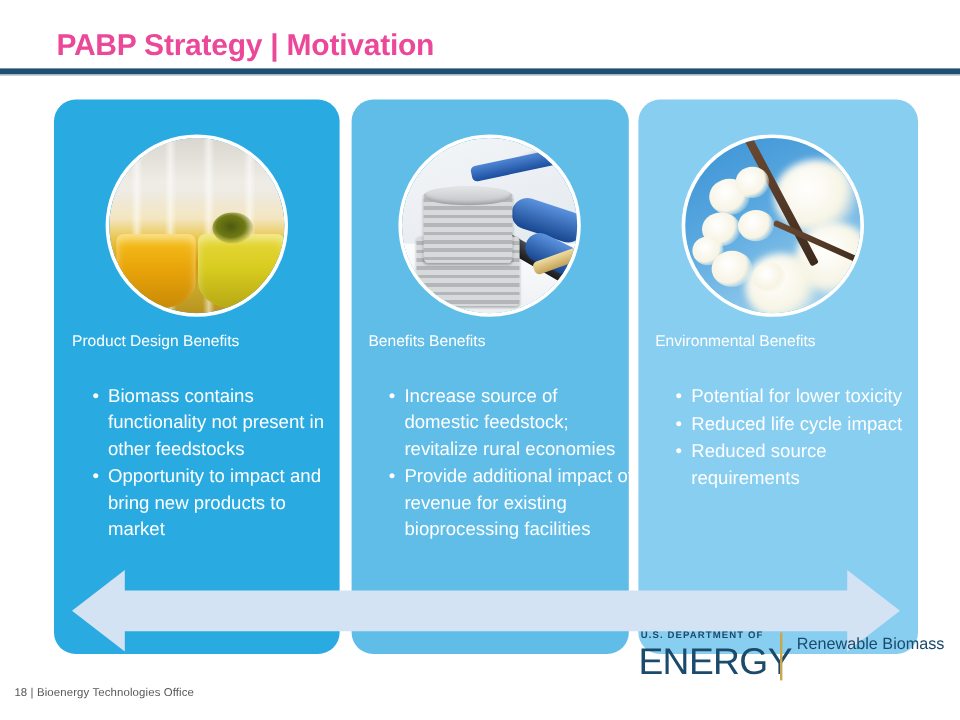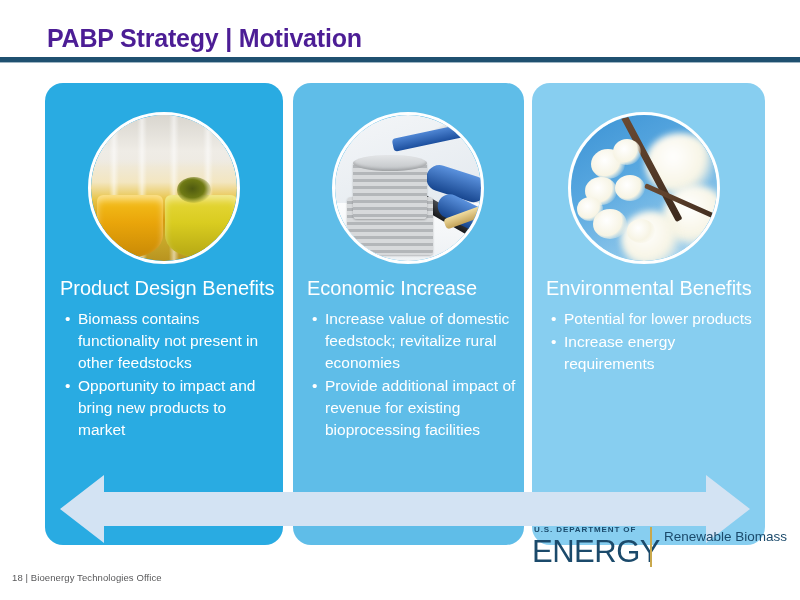--- a/index.html
+++ b/index.html
@@ -18,21 +18,21 @@
     overflow: hidden;
   }
 
   
   #slide-title {
     position: absolute;
     left: 47px;
     top: 24px;
     font-size: 25px;
     font-weight: bold;
-    color: #4c1d95;
+    color: #ec4899;
     letter-spacing: -0.2px;
     white-space: nowrap;
   }
   #title-rule {
     position: absolute;
     left: 0;
     top: 57px;
     width: 800px;
     height: 5px;
     background: #1f5070;
@@ -197,31 +197,31 @@
   .ph3-blossom {
     position:absolute; border-radius: 50%;
     background: radial-gradient(circle at 40% 38%, #ffffff 0%, #f7f4e4 55%, rgba(244,240,220,0) 80%);
   }
   .ph3-soft { filter: blur(3px); }
 
   
   .panel-heading {
     position: absolute;
     color: #ffffff;
-    font-size: 20px;
+    font-size: 13px;
     font-weight: normal;
     line-height: 1.2;
   }
   #heading-1 { left: 60px;  top: 276px; }
   #heading-2 { left: 307px; top: 276px; }
   #heading-3 { left: 546px; top: 276px; }
 
   .bullet-list {
     position: absolute;
-    margin: 4px;
+    margin: 16px;
     padding: 0;
     list-style: none;
     color: #ffffff;
     font-size: 15.5px;
     line-height: 1.42;
   }
   #bullets-1 { left: 60px;  top: 304px; width: 212px; }
   #bullets-2 { left: 307px; top: 304px; width: 205px; }
   #bullets-3 { left: 546px; top: 304px; width: 206px; }
 
@@ -369,30 +369,31 @@
       <div class="ph3-blossom" style="left:6px;  top:82px; width:26px; height:24px;"></div>
     </div>
   </div>
 
   <div class="panel-heading" id="heading-1">Product Design Benefits</div>
   <ul class="bullet-list" id="bullets-1">
     <li>Biomass contains functionality not present in other feedstocks</li>
     <li>Opportunity to impact and bring new products to market</li>
   </ul>
 
-  <div class="panel-heading" id="heading-2">Economic Increase</div>
+  <div class="panel-heading" id="heading-2">Benefits Benefits</div>
   <ul class="bullet-list" id="bullets-2">
-    <li>Increase value of domestic feedstock; revitalize rural economies</li>
+    <li>Increase source of domestic feedstock; revitalize rural economies</li>
     <li>Provide additional impact of revenue for existing bioprocessing facilities</li>
   </ul>
 
   <div class="panel-heading" id="heading-3">Environmental Benefits</div>
   <ul class="bullet-list" id="bullets-3">
-    <li>Potential for lower products</li>
-    <li>Increase energy requirements</li>
+    <li>Potential for lower toxicity</li>
+    <li>Reduced life cycle impact</li>
+    <li>Reduced source requirements</li>
   </ul>
 
   <div id="footer-text">18 | Bioenergy Technologies Office</div>
 
   <div id="doe-logo">
     <div id="doe-left">
       <div id="doe-dept">U.S. DEPARTMENT OF</div>
       <div id="doe-energy">ENERGY</div>
     </div>
     <div id="doe-divider"></div>

